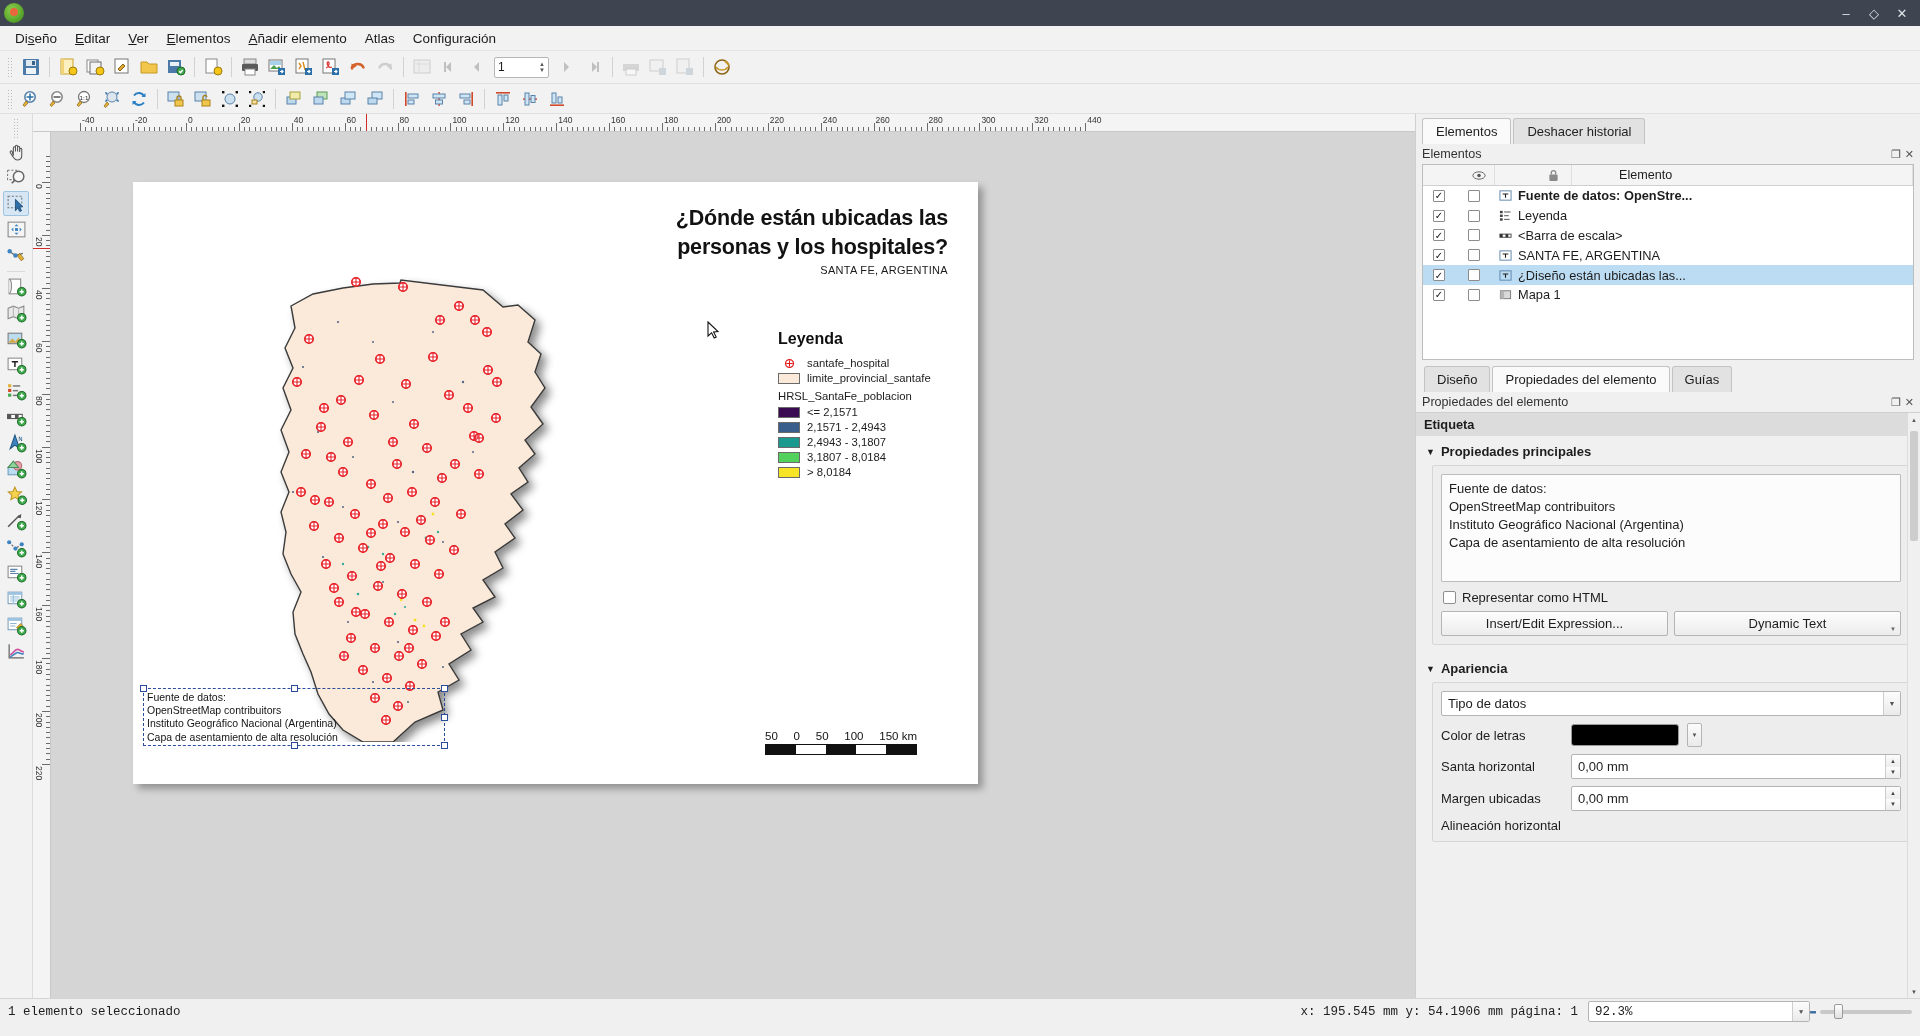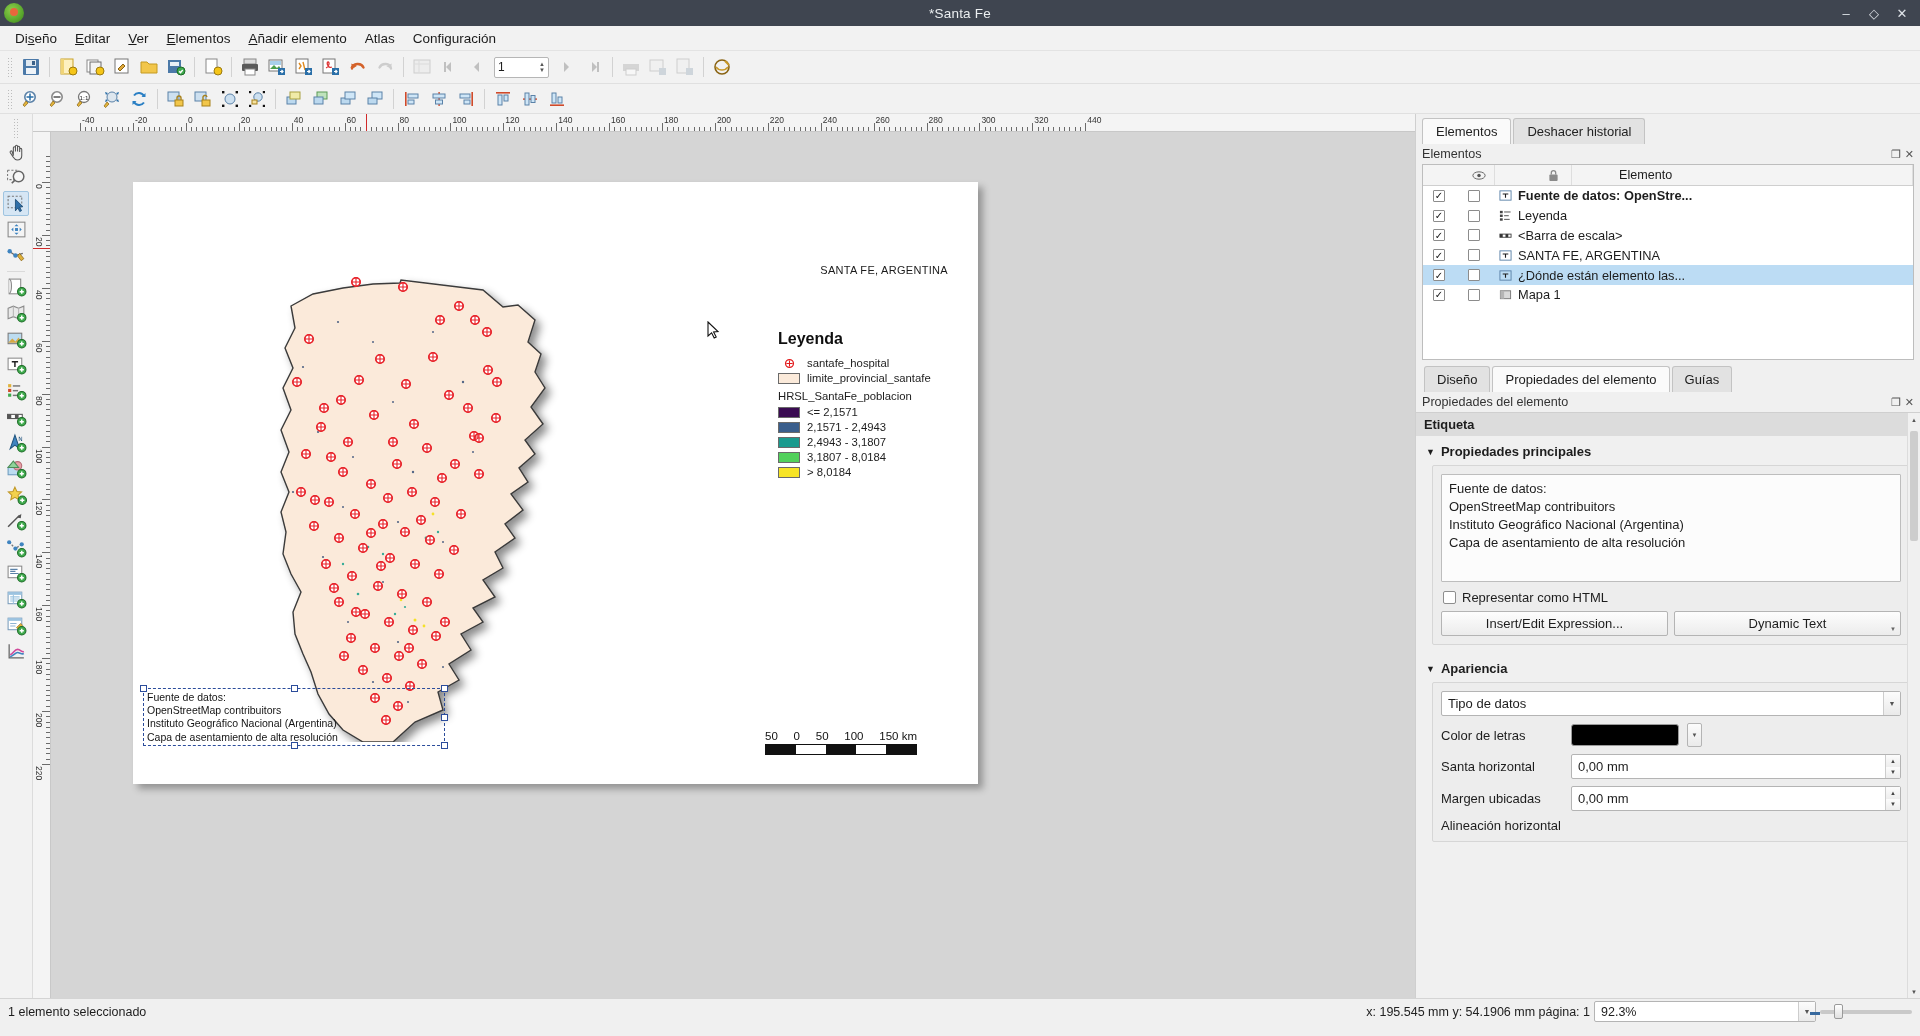--- a/index.html
+++ b/index.html
@@ -209,39 +209,38 @@
     position: absolute; right: 0; top: 0; bottom: 0; width: 13px; background: #f0f0f0;
     border-left: 1px solid #dcdcdc;
   }
   .scrollbar-v .thumb { position: absolute; left: 2px; right: 2px; top: 18px; height: 110px;
      background: #cdcdcd; border-radius: 2px; }
   .sb-arrow { position: absolute; left: 0; right: 0; height: 13px; display: flex;
      align-items: center; justify-content: center; font-size: 6px; color: #555; }
   
   #statusbar {
     height: 26px; background: #f0f0f0; border-top: 1px solid #d4d4d4;
-    display: flex; align-items: center; padding: 0 8px; font-size: 12.5px; gap: 4px;
+    display: flex; align-items: center; padding: 0 8px; font-size: 12.5px; gap: 10px; font-family: Liberation Mono, monospace;
   }
   #statusbar .coords { margin-left: auto; color: #222; }
   #zoomcombo {
     width: 222px; height: 21px; background: #fff; border: 1px solid #b4b4b4; border-radius: 2px;
     display: flex; align-items: center; padding: 0 6px; font-size: 12.5px; position: relative;
   }
   #zoomslider { width: 92px; height: 16px; display: flex; align-items: center; position: relative; }
   #zoomslider .track { width: 100%; height: 4px; background: #c9c9c9; border-radius: 2px; }
   #zoomslider .knob { position: absolute; left: 14px; width: 9px; height: 15px;
      background: linear-gradient(#fff,#e0e0e0); border: 1px solid #9a9a9a; border-radius: 2px; }
   #zoomslider .minus { position: absolute; left: -10px; font-size: 10px; color: #37699e; }
 </style>
 </head>
 <body>
 
 <div id="titlebar">
   <div class="qgis-logo"></div>
-  <div class="title">*Santa Fe</div>
   <div class="wbtns">
     <div class="wbtn">–</div>
     <div class="wbtn">◇</div>
     <div class="wbtn">✕</div>
   </div>
 </div>
 
 <div id="menubar">
   <div class="mi">Di<u>s</u>eño</div>
   <div class="mi"><u>E</u>ditar</div>
@@ -1235,20 +1234,24 @@
                      M228 496h8M232 492v8M251 504h8M255 500v8M239 518h8M243 514v8
                      M184 255h8M188 251v8M246 240h8M250 236v8M201 240h8M205 236v8
                      M295 276h8M299 272v8M168 298h8M172 294v8M332 236h8M336 232v8
                      M224 331h8M228 327v8M241 296h8M245 292v8M274 318h8M278 314v8
                      M298 420h8M302 416v8M262 446h8M266 442v8M197 454h8M201 450v8
                      M209 410h8M213 406v8M187 386h8M191 382v8M234 364h8M238 360v8
                      M212 178h8M216 174v8M259 182h8M263 178v8M177 206h8M181 202v8" fill="none"></path>
           </g>
         </svg>
 
+        <div class="maptitle" style="left:445px; top:22px; width:370px; text-align:right;">
+          <div>¿Dónde están ubicadas las</div>
+          <div>personas y los hospitales?</div>
+        </div>
         <div class="mapsub" style="left:445px; top:82px; width:370px; text-align:right;">SANTA FE, ARGENTINA</div>
 
         <div id="legend">
           <h3>Leyenda</h3>
           <div class="lrow">
             <span class="pt-icon">
               <svg width="11" height="11" viewBox="0 0 12 12">
                   <circle cx="6" cy="6" r="4.3" fill="#fff" stroke="#e31a1c" stroke-width="1.4"></circle>
                   <path d="M2.6 6h6.8M6 2.6v6.8" stroke="#e31a1c" stroke-width="1.1"></path>
                 </svg>
@@ -1423,21 +1426,21 @@
             <span class="cb">✓</span>
           </div>
         <div class="cell c2">
             <span class="cb"></span>
           </div>
         <div class="name">
           <svg class="tinyicon" viewBox="0 0 14 14">
               <rect x="1" y="2" width="12" height="10" fill="none" stroke="#5b82a8"></rect>
               <path d="M4 5.4h6M7 5.4v4" stroke="#1d1d1d" stroke-width="1.2"></path>
             </svg>
-          <span>¿Dónde están elemento las...</span>
+          <span>¿Diseño están ubicadas las...</span>
         </div>
       </div>
 
       <div class="erow">
         <div class="cell c1">
             <span class="cb">✓</span>
           </div>
         <div class="cell c2">
             <span class="cb"></span>
           </div>

